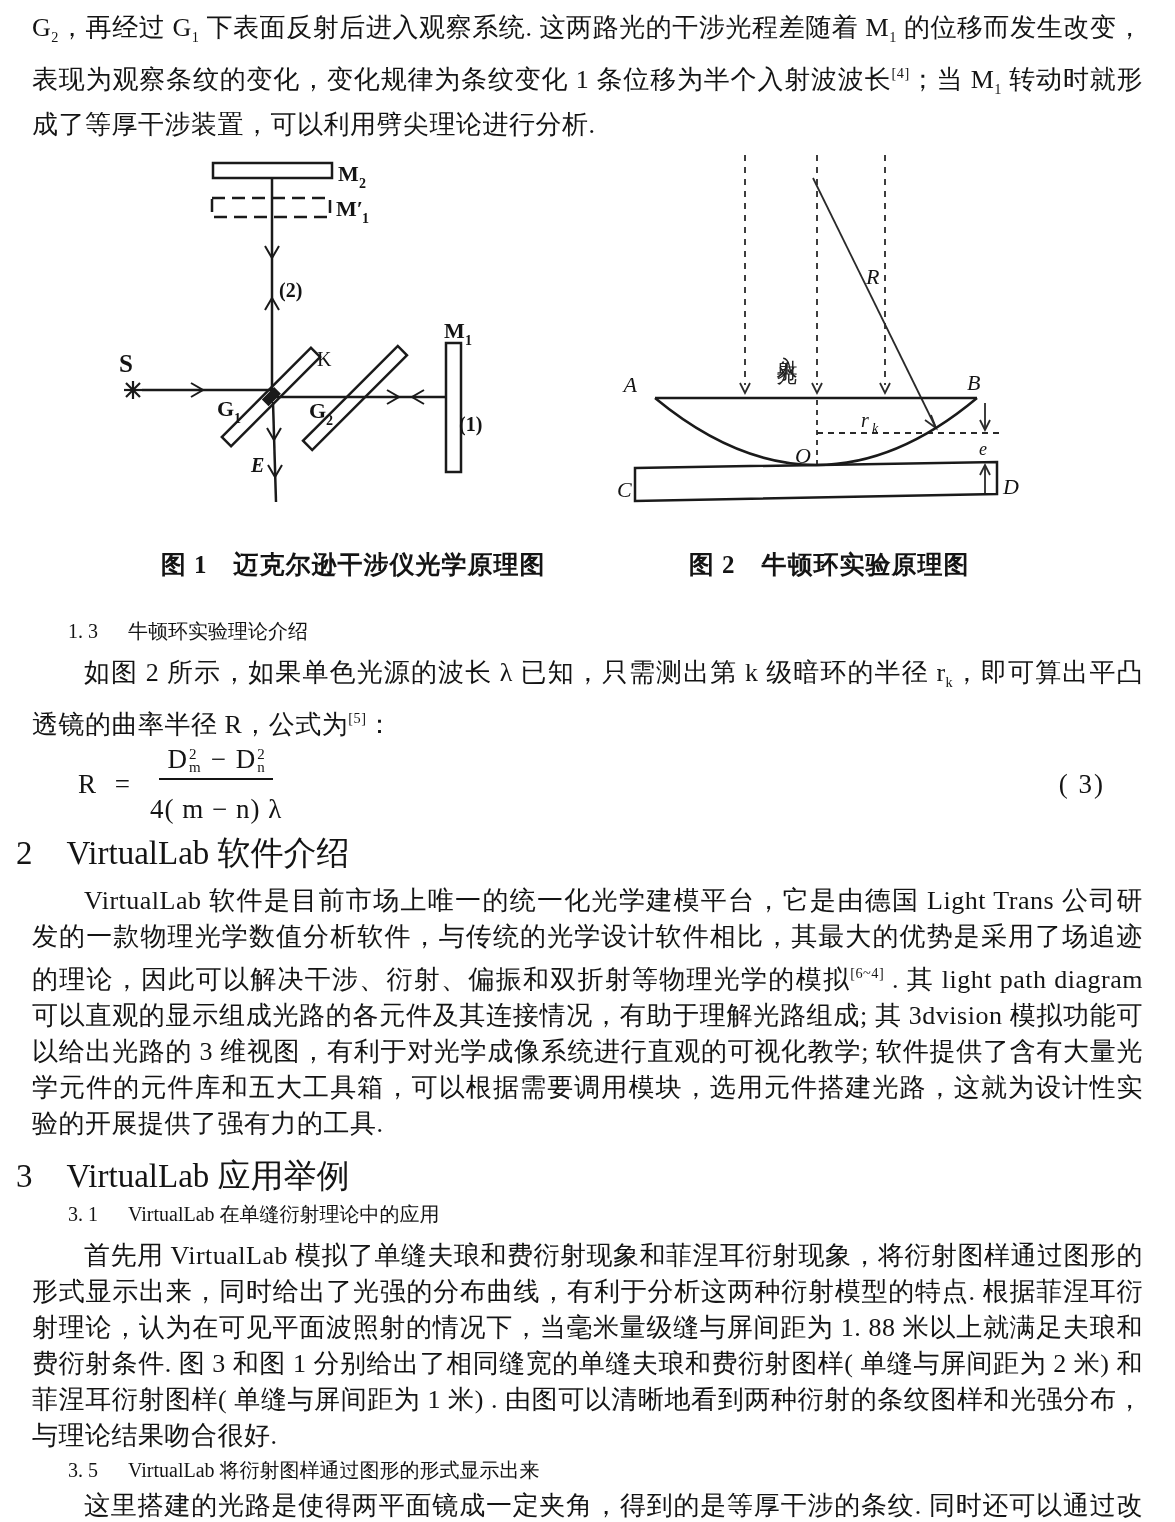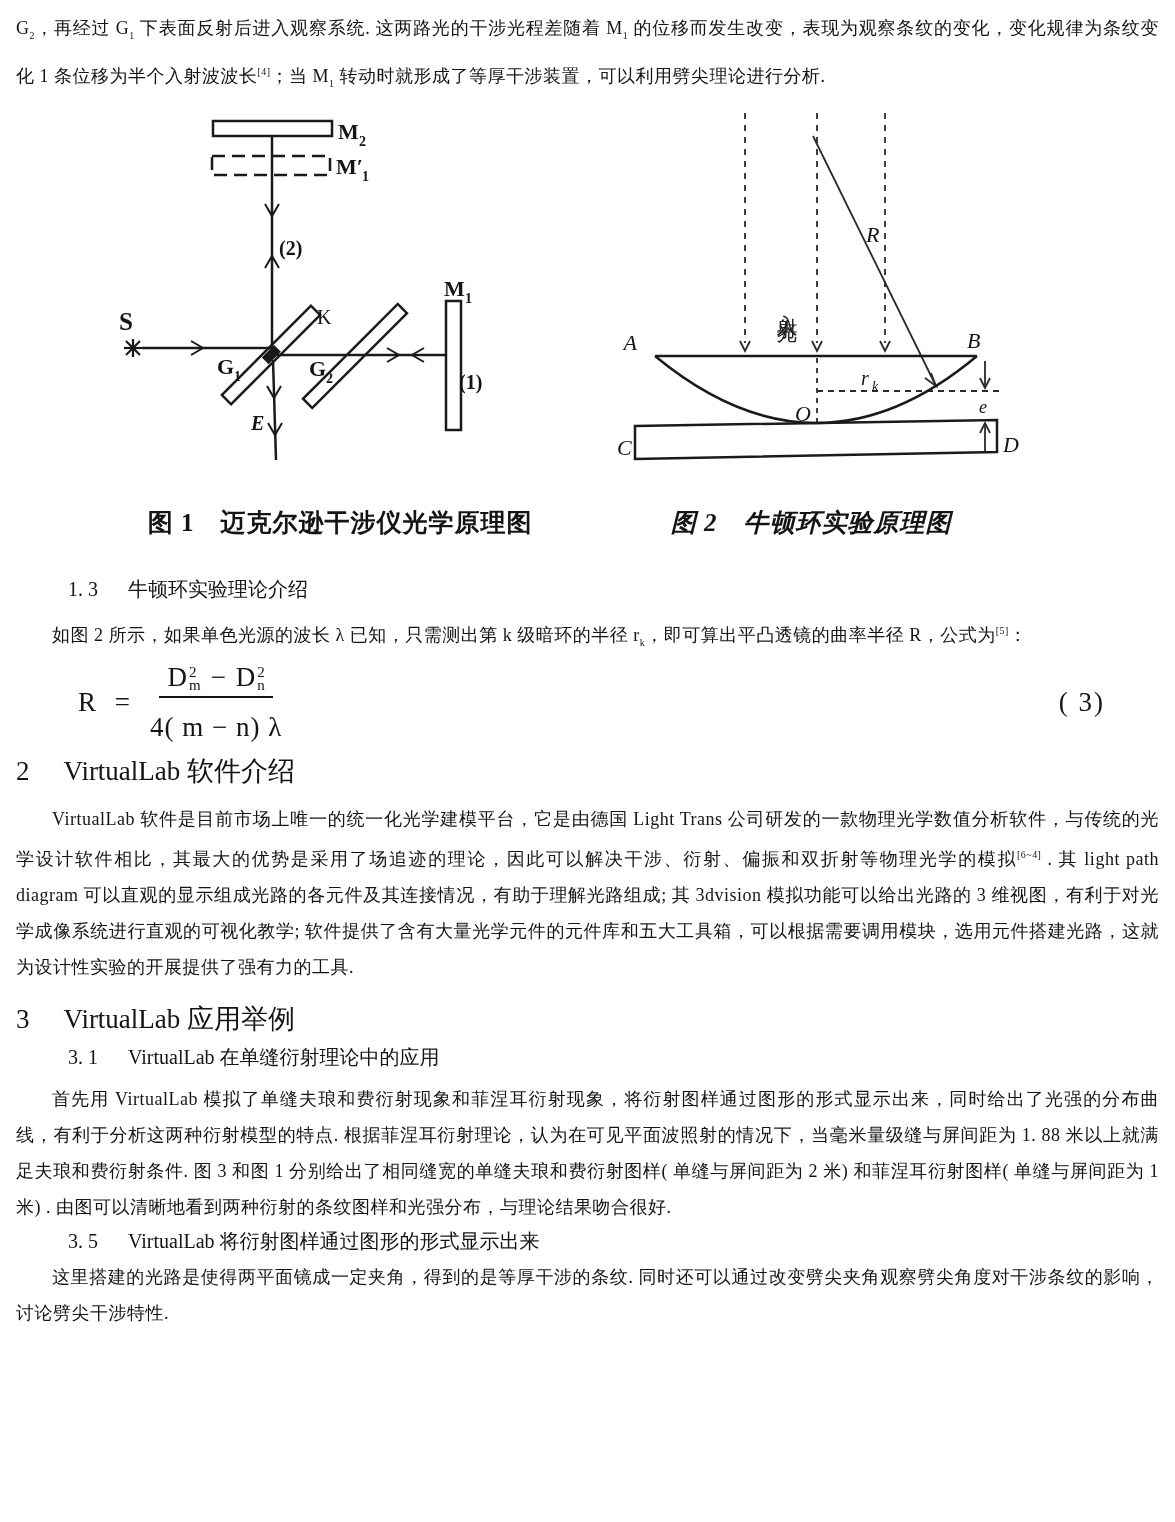--- a/index.html
+++ b/index.html
@@ -4,22 +4,22 @@
 <style>
   html,body { margin:0; padding:0; }
   body {
     width:1175px; height:1522px;
     background:#ffffff; color:#141414;
     font-family:"Liberation Serif","DejaVu Serif",serif;
     overflow:hidden;
     position:relative;
   }
   .para {
-    font-size:18px; line-height:36px;
-    text-align:justify; margin:0 16px;
+    font-size:26px; line-height:36px;
+    text-align:justify; margin:0 32px;
     letter-spacing:0.5px;
   }
   .para.indent { text-indent:2em; }
   sup { font-size:0.55em; vertical-align:super; }
   sub { font-size:0.55em; vertical-align:sub; }
   #top-para { padding-top:10px; }
 
   
   .figures-row { position:relative; height:440px; }
   .fig-svg { position:absolute; top:7px; }
@@ -28,25 +28,25 @@
   .incident-label {
     position:absolute; left:773px; top:196px;
     writing-mode:vertical-rl; text-orientation:upright;
     font-size:21px; letter-spacing:4px; color:#222;
   }
   .caption {
     position:absolute; top:405px; font-size:25px;
     text-align:center; font-weight:600; letter-spacing:1px;
     white-space:nowrap;
   }
-  #caption1 { left:100px; width:480px; }
-  #caption2 { left:616px; width:390px;font-style:italic; }
+  #caption1 { left:113px; width:480px; }
+  #caption2 { left:634px; width:390px; }
 
   
-  .sec-heading { font-size:27px; line-height:40px; margin:0 16px; }
+  .sec-heading { font-size:33px; line-height:40px; margin:0 16px; }
   .sec-heading .sec-num { margin-right:34px; }
   .sub-heading { font-size:20px; line-height:36px; margin:0 16px 0 68px; }
   .sub-heading .sec-num { margin-right:30px; }
   #h13 { margin-top:30px; }
   #p13 { margin-top:6px; }
   #h2  { margin-top:10px; }
   #p2  { margin-top:10px; }
   #h3  { margin-top:14px; }
   #h31 { }
   #p31 { margin-top:6px; }

